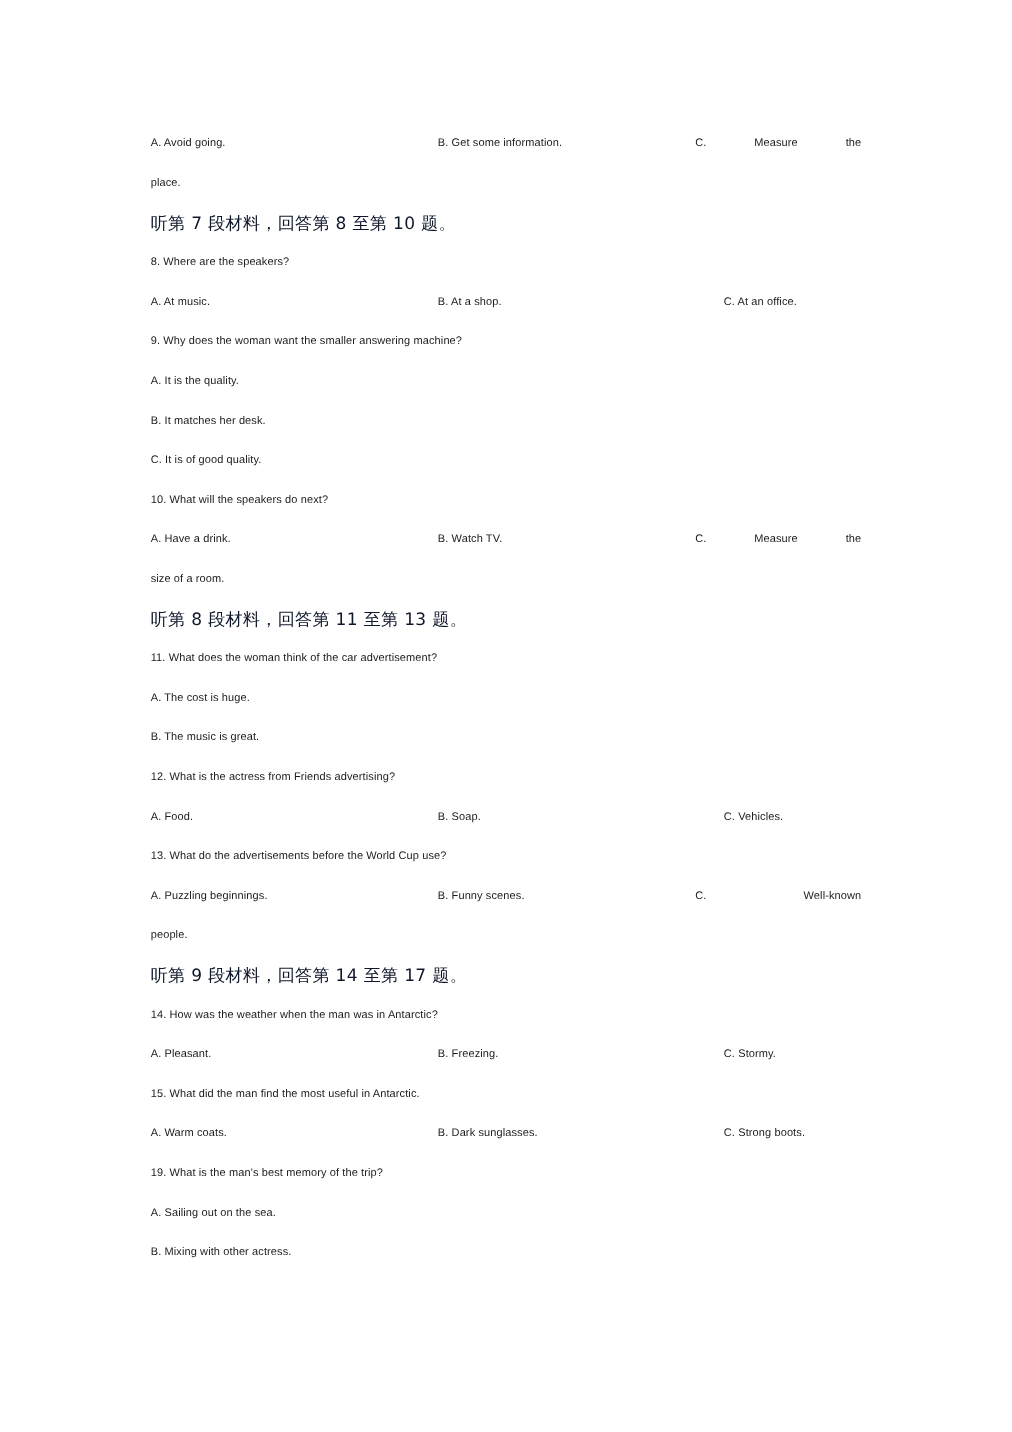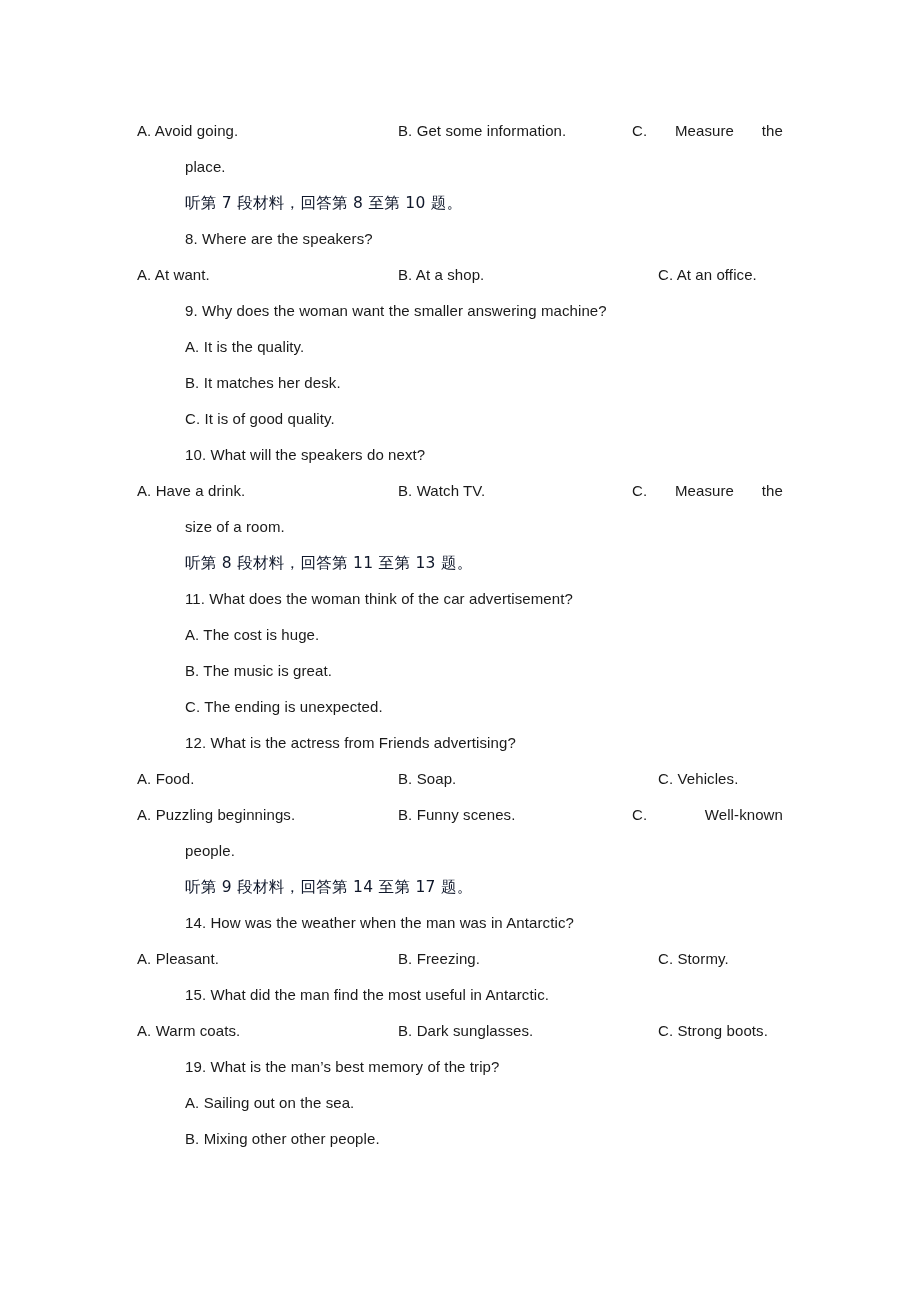--- a/index.html
+++ b/index.html
@@ -19,28 +19,27 @@
   }
   #content {
     position: absolute;
     left: 137px;
     top: 113px;
     width: 646px;
   }
   .line {
     height: 36px;
     line-height: 36px;
-    font-size: 15px;
+    font-size: 10px;
     white-space: nowrap;
     letter-spacing: 0.1px;
   }
   
   .plain {
     display: block;
-    margin-left: 48px;
   }
   
   .opts {
     position: relative;
   }
   .opts .col {
     position: absolute;
     top: 0;
     white-space: nowrap;
   }
@@ -84,21 +83,21 @@
         <span class="col-c">
           <span class="frag">C.</span>
           <span class="frag">Measure</span>
           <span class="frag">the</span>
         </span>
       </div>
       <div class="line plain"><span>place.</span></div>
       <div class="line plain cn"><span>听第 7 段材料，回答第 8 至第 10 题。</span></div>
       <div class="line plain"><span>8. Where are the speakers?</span></div>
       <div class="line opts">
-        <span class="col col-a">A. At want.</span>
+        <span class="col col-a">A. At music.</span>
         <span class="col col-b">B. At a shop.</span>
         <span class="col col-c">C. At an office.</span>
       </div>
       <div class="line plain"><span>9. Why does the woman want the smaller answering machine?</span></div>
       <div class="line plain"><span>A. It is the quality.</span></div>
       <div class="line plain"><span>B. It matches her desk.</span></div>
       <div class="line plain"><span>C. It is of good quality.</span></div>
       <div class="line plain"><span>10. What will the speakers do next?</span></div>
       <div class="line opts-just">
         <span class="col-a">A. Have a drink.</span>
@@ -107,27 +106,27 @@
           <span class="frag">C.</span>
           <span class="frag">Measure</span>
           <span class="frag">the</span>
         </span>
       </div>
       <div class="line plain"><span>size of a room.</span></div>
       <div class="line plain cn"><span>听第 8 段材料，回答第 11 至第 13 题。</span></div>
       <div class="line plain"><span>11. What does the woman think of the car advertisement?</span></div>
       <div class="line plain"><span>A. The cost is huge.</span></div>
       <div class="line plain"><span>B. The music is great.</span></div>
-      <div class="line plain"><span>C. The ending is unexpected.</span></div>
       <div class="line plain"><span>12. What is the actress from Friends advertising?</span></div>
       <div class="line opts">
         <span class="col col-a">A. Food.</span>
         <span class="col col-b">B. Soap.</span>
         <span class="col col-c">C. Vehicles.</span>
       </div>
+      <div class="line plain"><span>13. What do the advertisements before the World Cup use?</span></div>
       <div class="line opts-just">
         <span class="col-a">A. Puzzling beginnings.</span>
         <span class="col-b">B. Funny scenes.</span>
         <span class="col-c">
           <span class="frag">C.</span>
           <span class="frag">Well-known</span>
         </span>
       </div>
       <div class="line plain"><span>people.</span></div>
       <div class="line plain cn"><span>听第 9 段材料，回答第 14 至第 17 题。</span></div>
@@ -138,15 +137,15 @@
         <span class="col col-c">C. Stormy.</span>
       </div>
       <div class="line plain"><span>15. What did the man find the most useful in Antarctic.</span></div>
       <div class="line opts">
         <span class="col col-a">A. Warm coats.</span>
         <span class="col col-b">B. Dark sunglasses.</span>
         <span class="col col-c">C. Strong boots.</span>
       </div>
       <div class="line plain"><span>19. What is the man’s best memory of the trip?</span></div>
       <div class="line plain"><span>A. Sailing out on the sea.</span></div>
-      <div class="line plain"><span>B. Mixing other other people.</span></div>
+      <div class="line plain"><span>B. Mixing with other actress.</span></div>
     </div>
 </div>
 
 </body></html>

